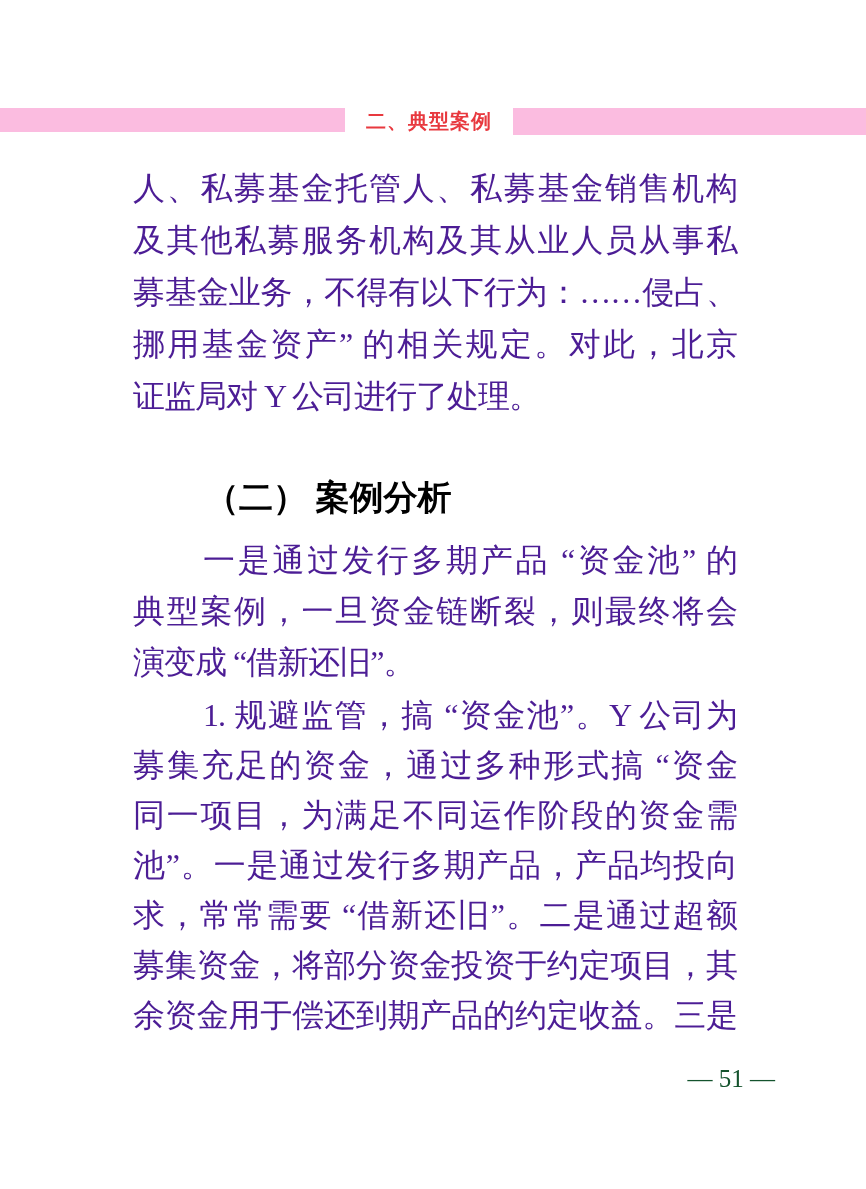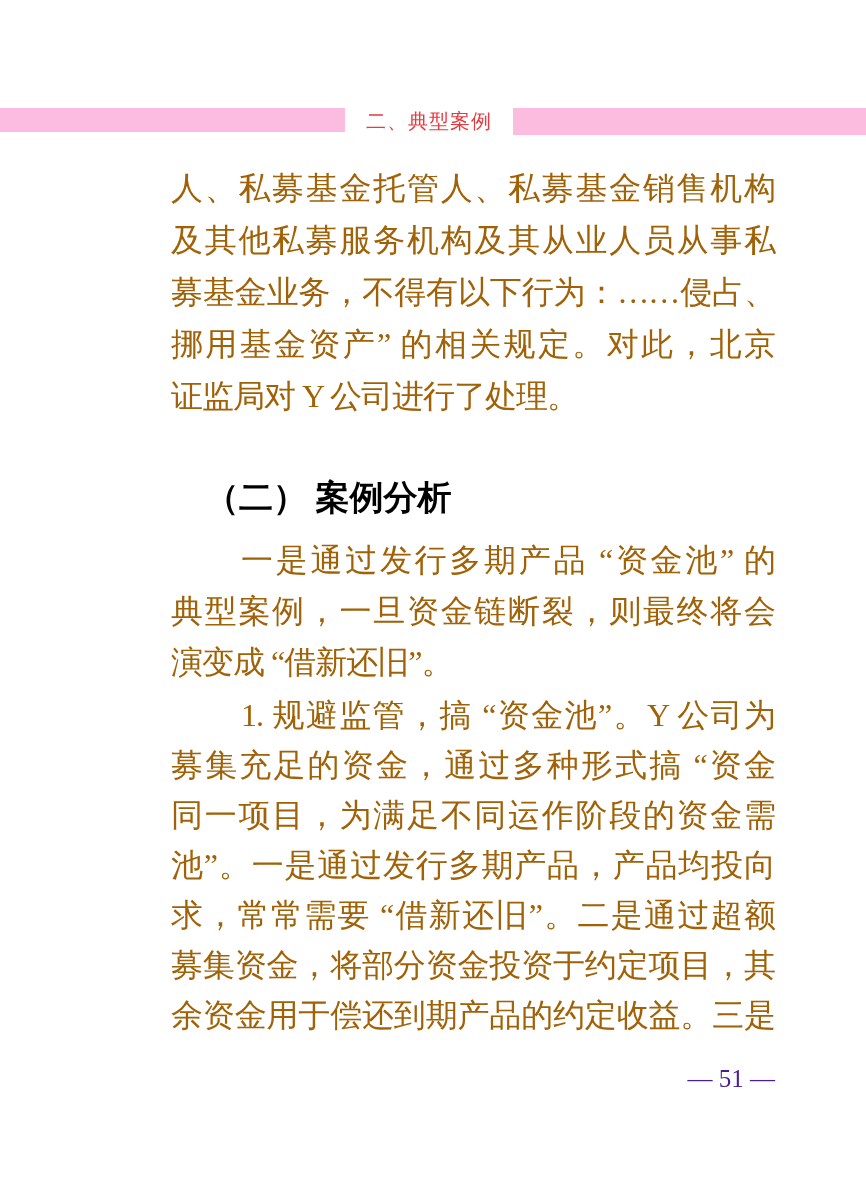--- a/index.html
+++ b/index.html
@@ -19,29 +19,28 @@
   .band-seg{background:#FBBCE0;}
   .band-left{width:345px;height:24px;}
   .band-right{flex:1;height:27px;}
   .band-title-box{
     width:168px;height:27px;
     display:flex;align-items:center;justify-content:center;
     background:#ffffff;
   }
   .band-title{
     font-family:"Liberation Sans","DejaVu Sans",sans-serif;
-    font-weight:normal;font-size:20px;letter-spacing:1px;
+    font-weight:bold;font-size:20px;letter-spacing:1px;
     color:#E8393F;white-space:nowrap;
   }
   
   .textblock{
     position:absolute;left:133px;width:604px;
     font-size:32px;letter-spacing:-1px;
-    color:#a16207;
-    margin-left:38px;
+    color:#4c1d95;
   }
   .p1{top:162px;line-height:52px;}
   .p2{top:535px;line-height:51px;}
   .p3{top:690px;line-height:50px;}
   .ln{
     text-align:justify;
     text-align-last:justify;
     white-space:nowrap;
   }
   .ln.last{
@@ -53,21 +52,21 @@
   
   .subheading{
     position:absolute;left:133px;top:476px;width:604px;
     padding-left:72px;box-sizing:border-box;
     font-size:34px;font-weight:bold;line-height:44px;
     color:#000000;white-space:nowrap;
   }
   
   .page-number{
     position:absolute;top:1062px;right:91px;
-    font-size:25px;line-height:34px;color:#4c1d95;
+    font-size:25px;line-height:34px;color:#14532d;
     white-space:nowrap;
   }
 </style>
 </head>
 <body>
 
 <div class="page">
 
   <div class="header-band">
     <div class="band-seg band-left"></div>

